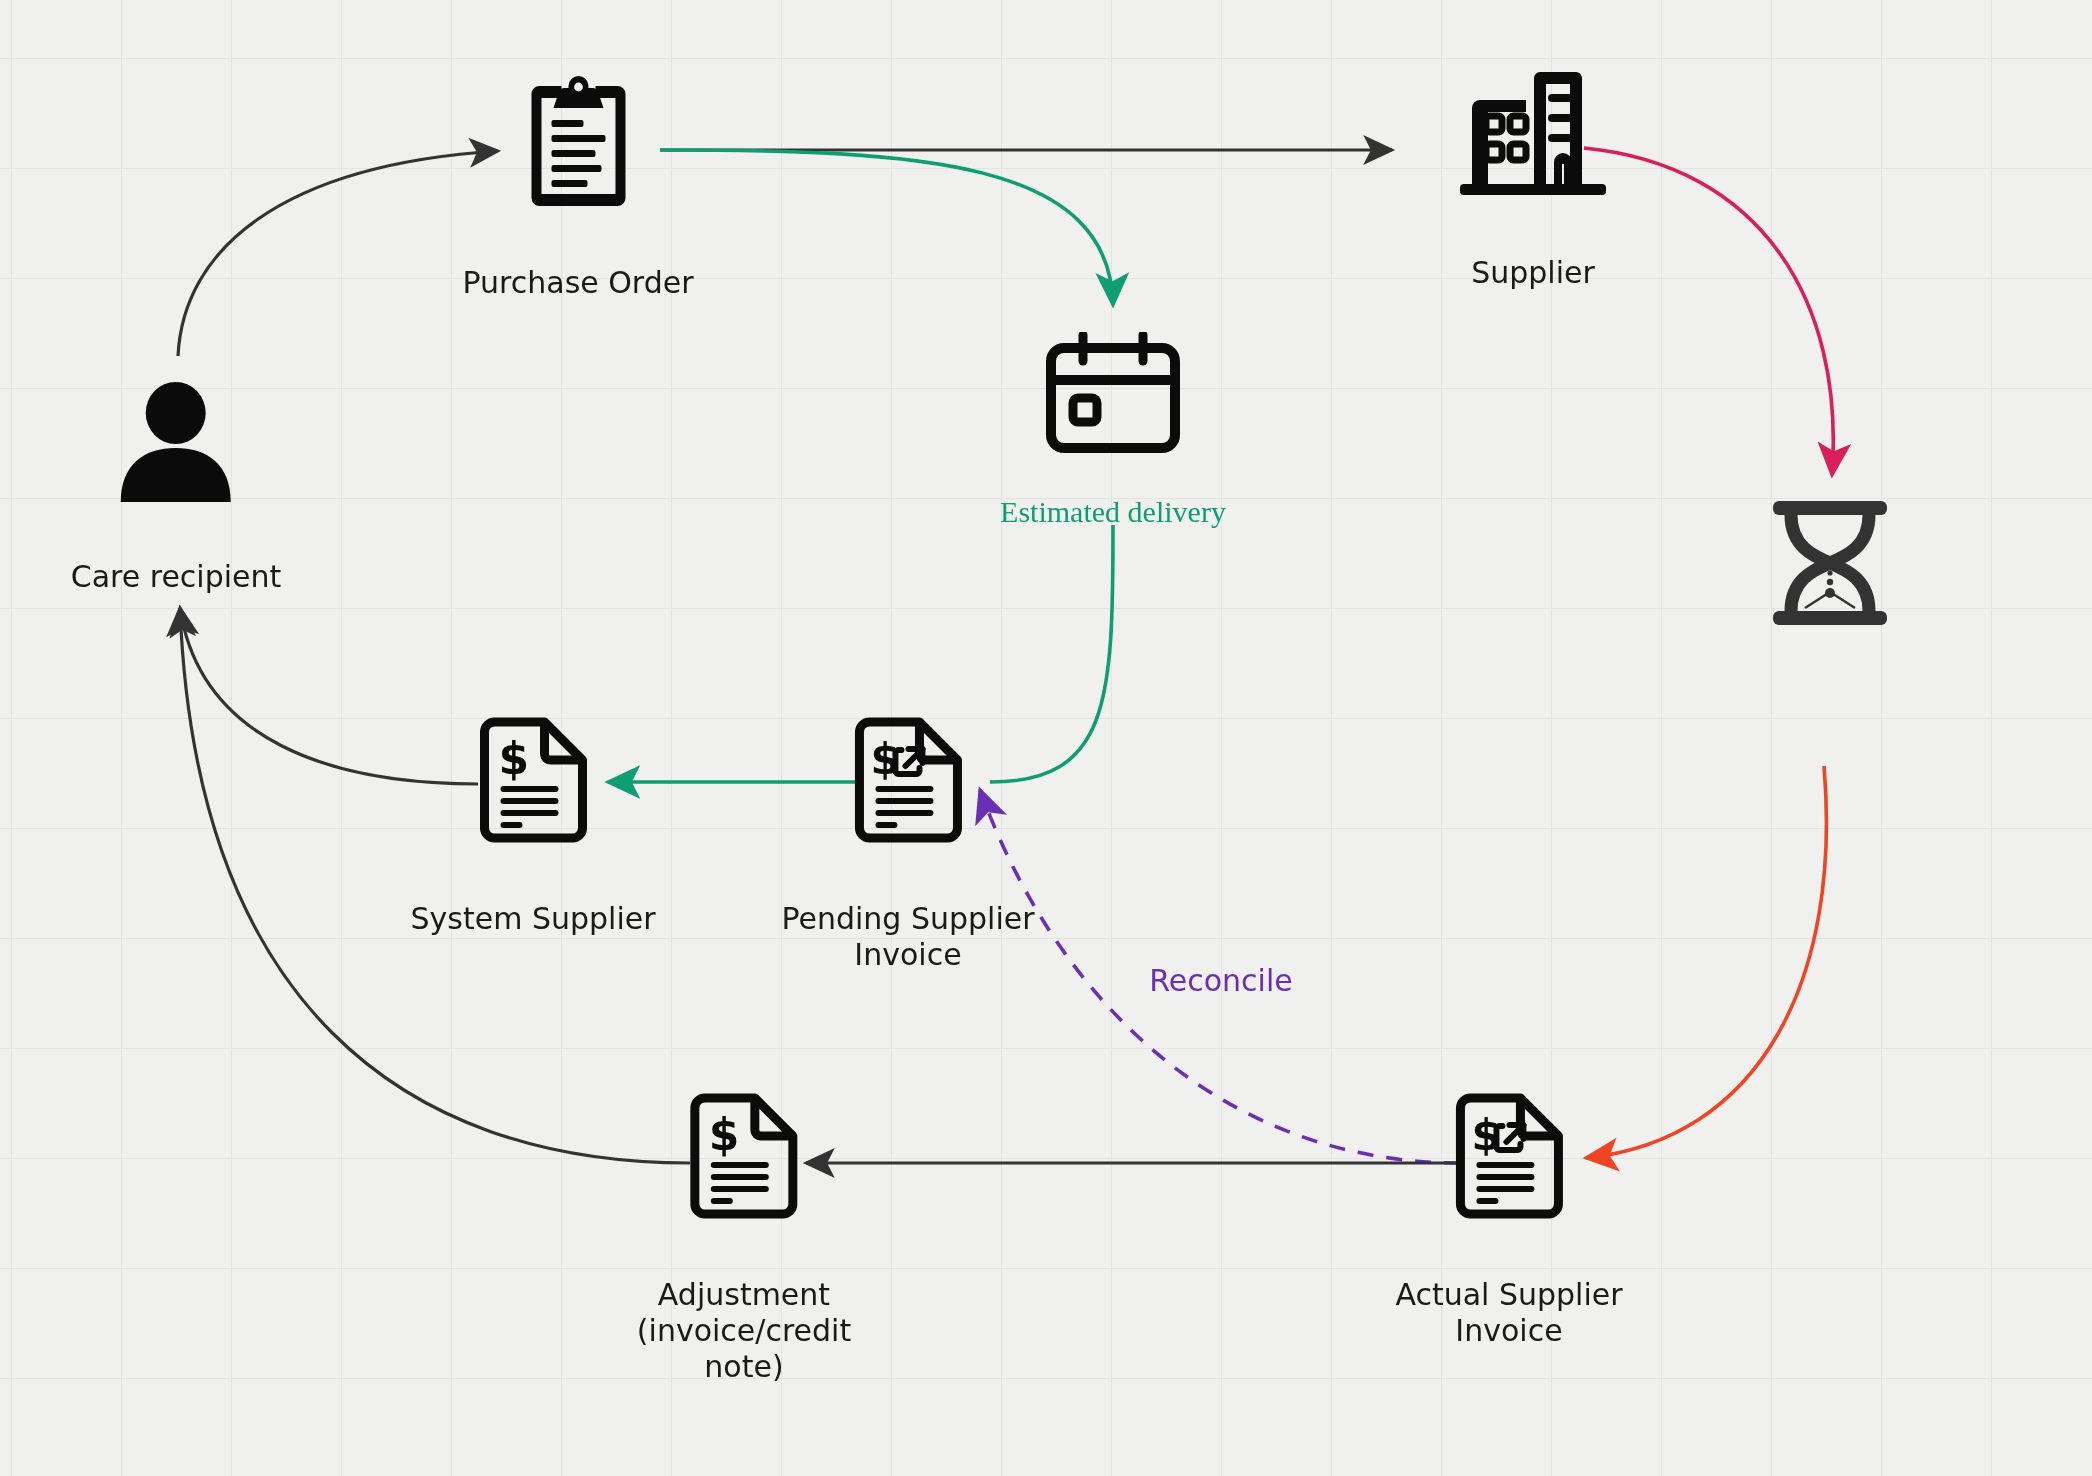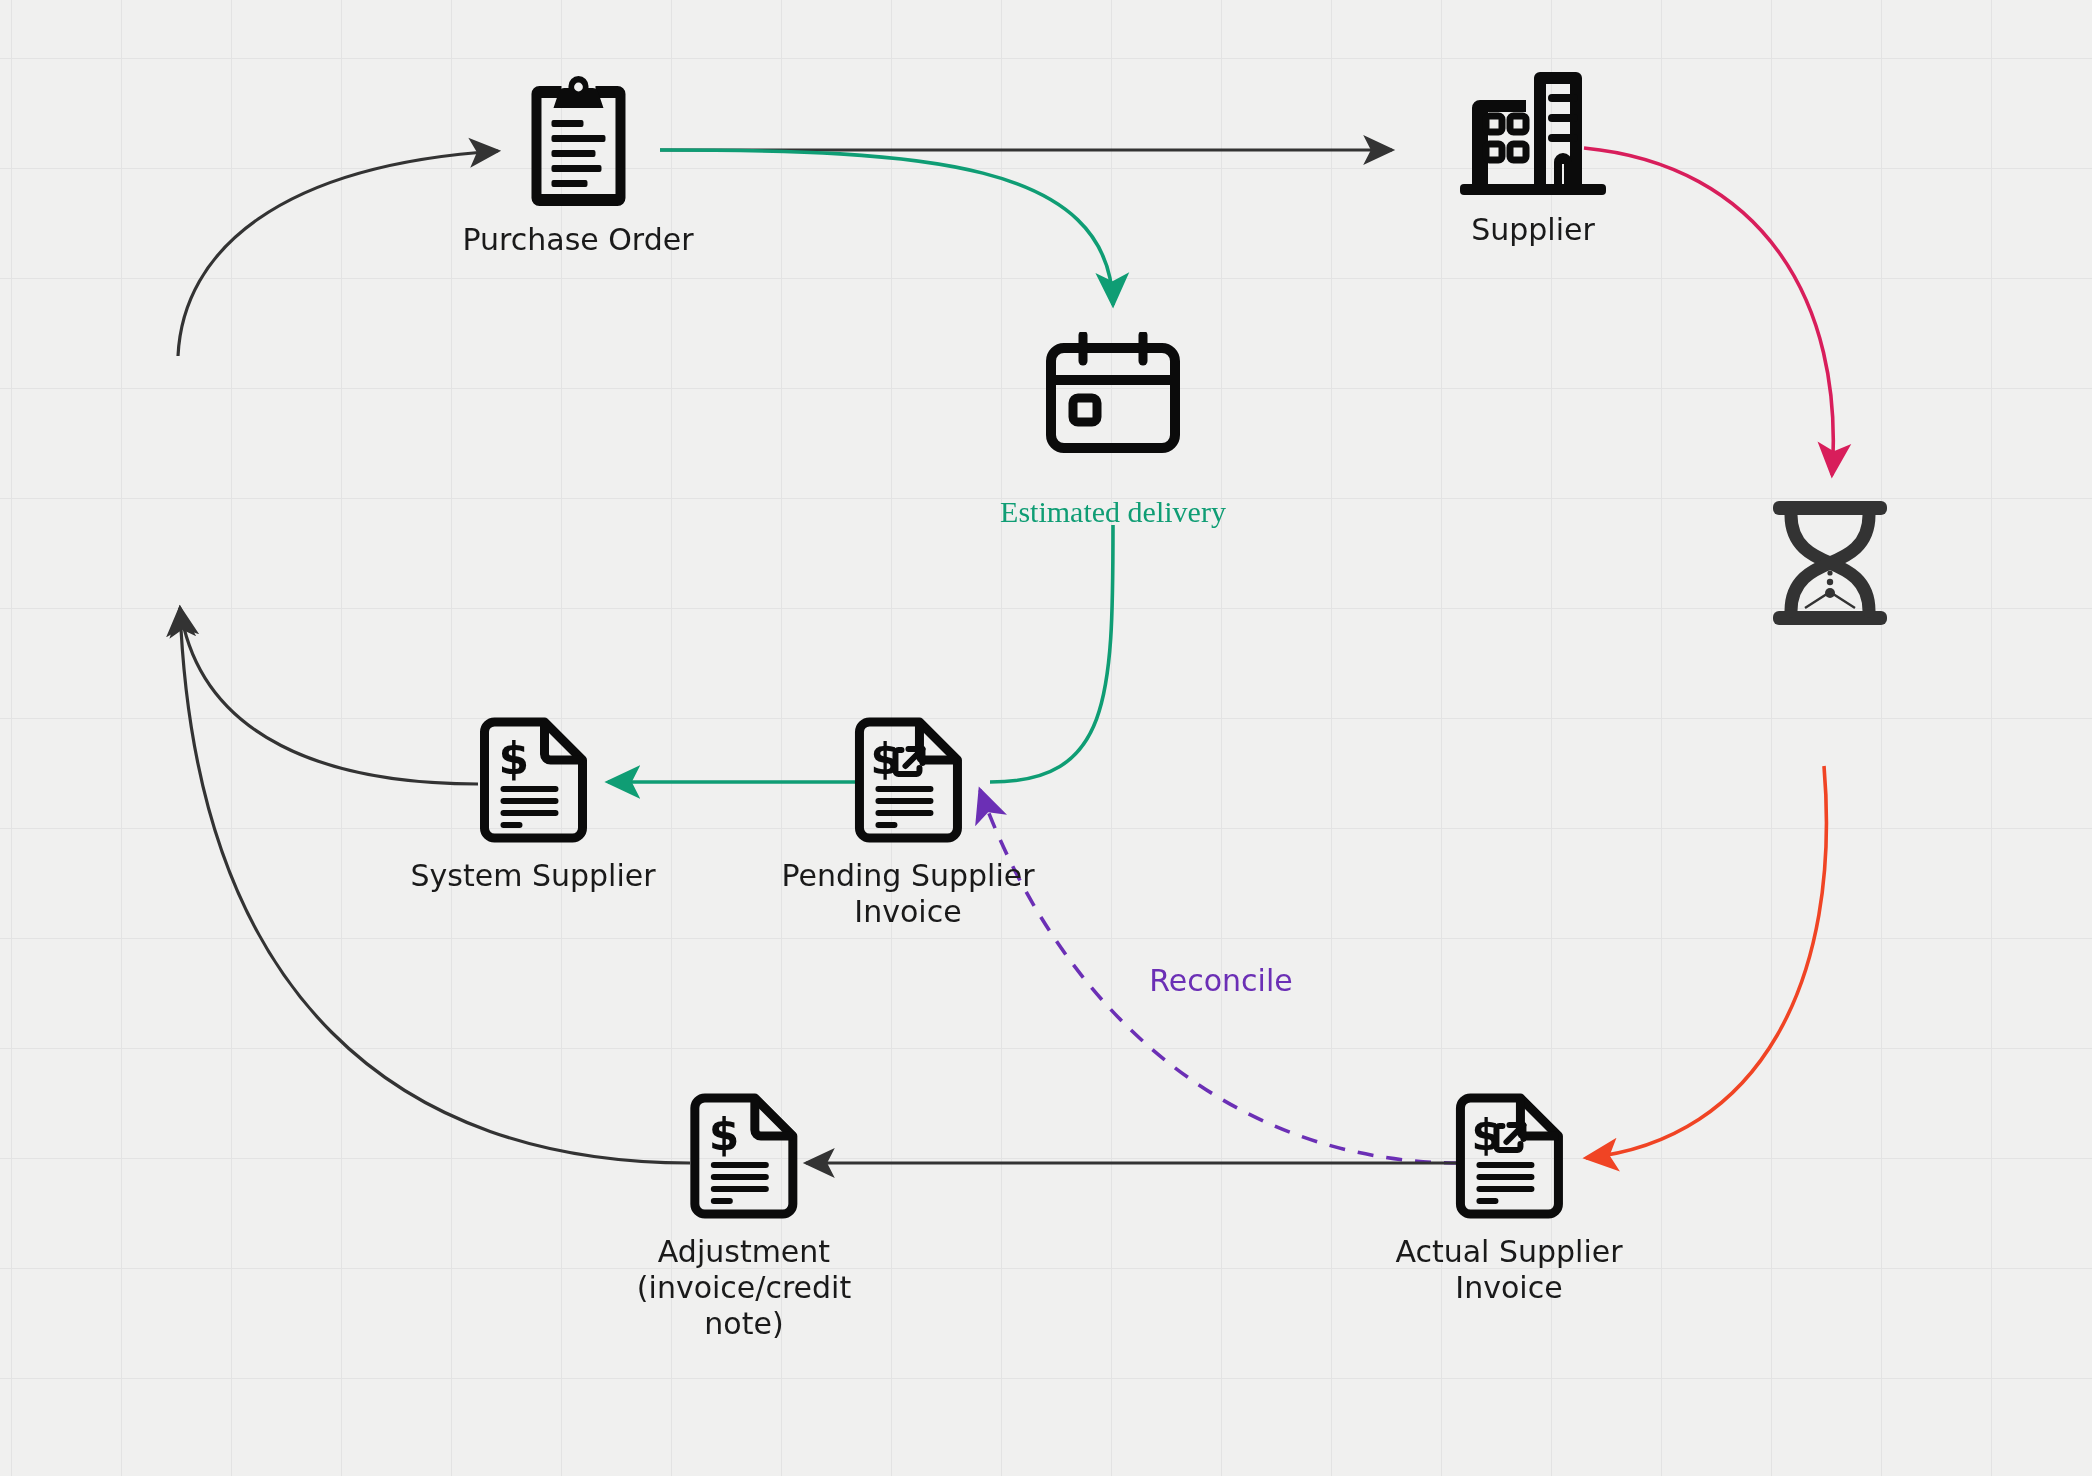--- a/index.html
+++ b/index.html
@@ -26,20 +26,21 @@
     left: 0; top: 0;
     width: 2092px;
     height: 1476px;
   }
   .node {
     position: absolute;
     display: flex;
     flex-direction: column;
     align-items: center;
     transform: translateX(-50%);
+    gap: 43px;
   }
   .node .glyph {
     display: block;
     line-height: 0;
   }
   .node .caption {
     margin-top: 14px;
     font-size: 30px;
     line-height: 1.2;
     color: #1a1a1a;
@@ -99,20 +100,29 @@
 
     <path d="M 1824 766 C 1842 980 1760 1140 1586 1158" fill="none" stroke="#f04424" stroke-width="3.6" marker-end="url(#ah-orange)"></path>
 
     <path d="M 1460 1163 C 1230 1163 1060 1010 980 790" fill="none" stroke="#6b2fb5" stroke-width="3.6" stroke-dasharray="16 13" marker-end="url(#ah-purple)"></path>
 
     <path d="M 1462 1163 L 806 1163" fill="none" stroke="#333333" stroke-width="3.2" marker-end="url(#ah-dark)"></path>
 
     <path d="M 690 1163 C 400 1163 195 1000 180 608" fill="none" stroke="#333333" stroke-width="3.2" marker-end="url(#ah-dark)"></path>
   </svg>
 
+  <div class="node" style="left:176px; top:382px;">
+    <span class="glyph">
+      <svg width="118" height="120" viewBox="0 0 118 120" xmlns="http://www.w3.org/2000/svg">
+        <ellipse cx="59" cy="31" rx="30" ry="31" fill="#0b0b0b"></ellipse>
+        <path d="M4 120 C4 82 28 66 59 66 C90 66 114 82 114 120 Z" fill="#0b0b0b"></path>
+      </svg>
+    </span>
+    <span class="caption">Care recipient</span>
+  </div>
 
   <div class="node" style="left:578px; top:76px;">
     <span class="glyph">
       <svg width="106" height="132" viewBox="0 0 106 132" xmlns="http://www.w3.org/2000/svg">
         <path d="M24 14 H38 V26 H10 a2 2 0 0 0-2 2 V118 a2 2 0 0 0 2 2 H96 a2 2 0 0 0 2-2 V28 a2 2 0 0 0-2-2 H68 V14 H82 a10 10 0 0 1 10 10 V8 H14 V24 A10 10 0 0 1 24 14 Z" fill="none"></path>
         <path d="M14 10 H36 v12 H16 v96 h74 V22 H70 V10 H92 a8 8 0 0 1 8 8 v104 a8 8 0 0 1-8 8 H14 a8 8 0 0 1-8-8 V18 a8 8 0 0 1 8-8 Z" fill="#0b0b0b"></path>
         <path d="M53 0 a10 10 0 0 1 10 10 v2 h4 a6 6 0 0 1 5.6 3.9 L78 32 H28 l5.4-16.1 A6 6 0 0 1 39 12 h4 v-2 A10 10 0 0 1 53 0 Z" fill="#0b0b0b"></path>
         <circle cx="53" cy="11" r="4.4" fill="#f0f0ef"></circle>
         <rect x="26" y="44" width="32" height="7" rx="2" fill="#0b0b0b"></rect>
         <rect x="26" y="59" width="54" height="7" rx="2" fill="#0b0b0b"></rect>

